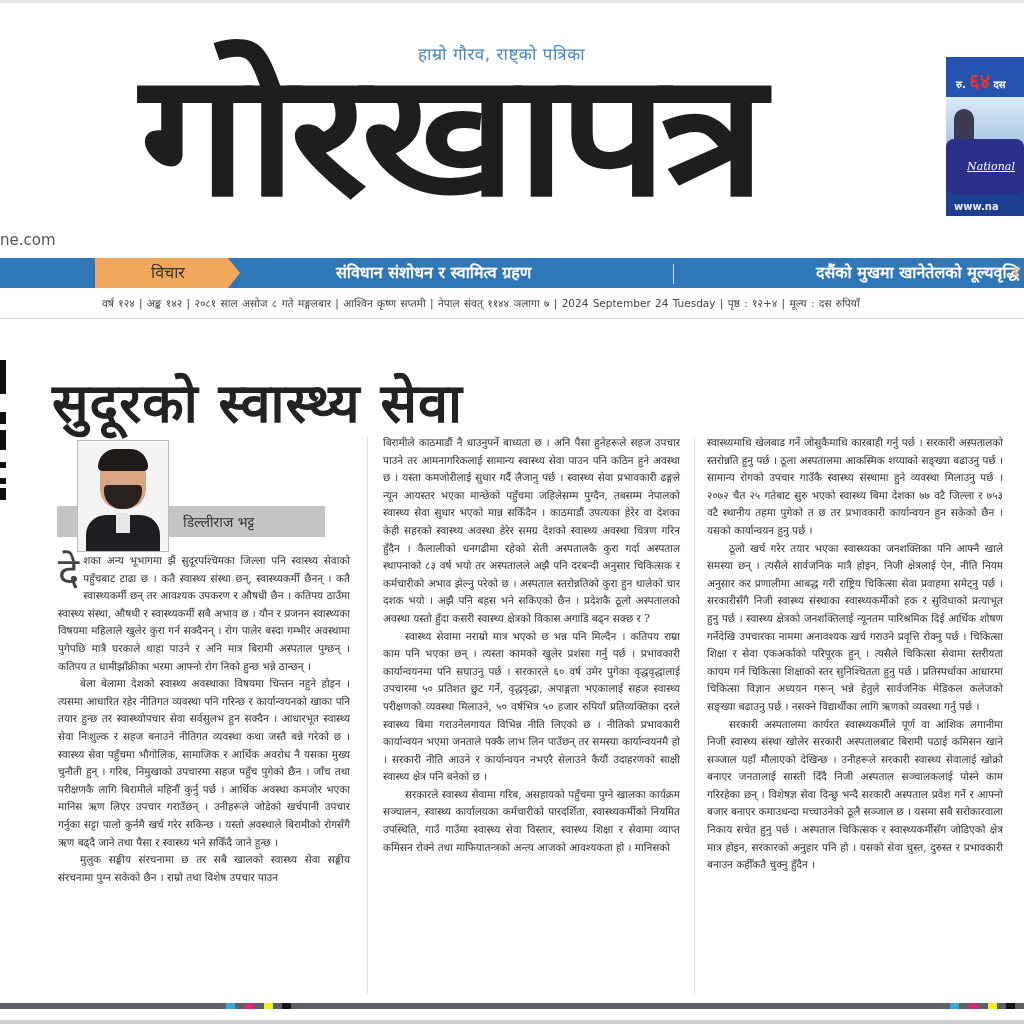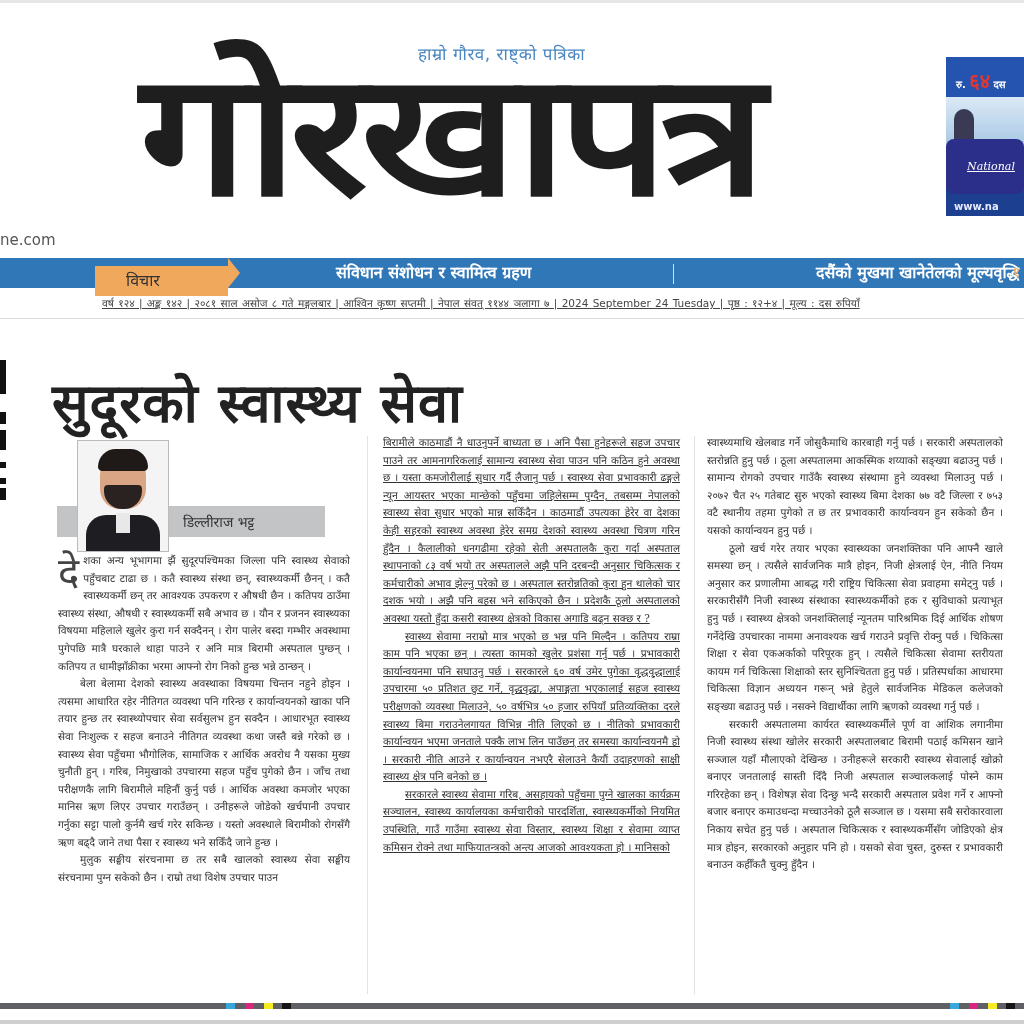--- a/index.html
+++ b/index.html
@@ -16,50 +16,50 @@
   .ad-top { position:absolute; left:0; top:0; width:78px; height:40px; background:#2454b0; color:#fff; font-size:10px; font-weight:bold; padding:10px 0 0 10px; box-sizing:border-box; white-space:nowrap; }
   .ad-top .big { color:#e8362f; font-size:20px; font-weight:bold; }
   .ad-photo { position:absolute; left:0; top:40px; width:78px; height:60px; background:linear-gradient(180deg,#dbe9f6,#9cc0e0); }
   .ad-figure { position:absolute; left:8px; top:52px; width:20px; height:34px; background:#3a3a55; border-radius:10px 10px 2px 2px; }
   .ad-logo { position:absolute; left:0; top:82px; width:78px; height:55px; background:#2b2f8a; border-radius:8px; color:#fff; font-family:"DejaVu Serif", serif; font-style:italic; font-size:11px; display:flex; align-items:center; padding-left:21px; box-sizing:border-box;text-decoration:underline; }
   .ad-url { position:absolute; left:0; top:141px; width:78px; height:18px; background:#1d3f8f; color:#e6eaff; font-size:10px; font-weight:bold; padding-left:8px; box-sizing:border-box; line-height:18px; }
 
   
   .navbar { position:absolute; left:0; top:258px; width:1024px; height:30px; background:#2f77b7; color:#fff; }
   .nav-left { position:absolute; left:0; top:0; height:30px; line-height:30px; font-size:16px; padding-left:0; white-space:nowrap;margin-top:24px; }
-  .nav-section { position:absolute; left:95px; top:8px; width:133px; height:30px; background:#f0a95c; color:#333; font-size:16px; line-height:30px; text-align:left; padding-left:31px; box-sizing:border-box; }
+  .nav-section { position:absolute; left:95px; top:0; width:133px; height:30px; background:#f0a95c; color:#333; font-size:16px; line-height:30px; text-align:left; padding-left:56px; box-sizing:border-box; }
   .nav-arrow { position:absolute; left:228px; top:0; width:0; height:0; border-top:15px solid transparent; border-bottom:15px solid transparent; border-left:12px solid #f0a95c; }
   .nav-head1 { position:absolute; left:336px; top:0; height:30px; line-height:30px; font-size:16px; font-weight:bold; white-space:nowrap; }
   .nav-divider { position:absolute; left:673px; top:6px; width:1px; height:20px; background:#cfe1f1; }
   .nav-head2 { position:absolute; left:768px; top:0; height:30px; line-height:30px; font-size:16px; font-weight:bold; white-space:nowrap;margin-left:48px; }
   .nav-page { position:absolute; left:1012px; top:0; height:30px; line-height:30px; font-size:16px; color:#f0a95c; }
 
   .dateline { position:absolute; left:0; top:288px; width:1024px; height:30px; border-bottom:1px solid #dcdcdc; }
-  .dateline-text { position:absolute; left:102px; top:8px; font-size:10.5px; color:#444; white-space:nowrap; word-spacing:1px;text-decoration:underline; }
+  .dateline-text { position:absolute; left:102px; top:8px; font-size:10.5px; color:#444; white-space:nowrap; word-spacing:1px; }
 
   
   .edge-marks { position:absolute; left:0; top:360px; width:8px; height:150px; }
   .edge-marks span { position:absolute; left:0; width:6px; background:#111; }
 
   
   .headline { position:absolute; left:52px; top:332px; font-family:"DejaVu Serif", serif; font-size:54px; line-height:70px; color:#222; white-space:nowrap; letter-spacing:1px; }
   .byline-bar { position:absolute; left:57px; top:506px; width:268px; height:31px; background:#c2c4c6; }
   .author-photo { position:absolute; left:77px; top:440px; width:90px; height:110px; background:#f4f4f4; border:1px solid #bbb; overflow:hidden; }
   .author-photo .head { position:absolute; left:22px; top:12px; width:46px; height:56px; background:#d9a585; border-radius:23px 23px 20px 20px; }
   .author-photo .hair { position:absolute; left:20px; top:8px; width:50px; height:22px; background:#1f1a18; border-radius:25px 25px 6px 6px; }
   .author-photo .beard { position:absolute; left:26px; top:44px; width:38px; height:24px; background:#2a2220; border-radius:4px 4px 18px 18px; }
   .author-photo .suit { position:absolute; left:8px; top:74px; width:74px; height:40px; background:#1d1d22; border-radius:20px 20px 0 0; }
   .author-photo .collar { position:absolute; left:38px; top:72px; width:14px; height:20px; background:#e8e8e8; }
   .author-name { position:absolute; left:183px; top:512px; font-size:14px; color:#333; white-space:nowrap; }
 
   .col { position:absolute; font-family:"DejaVu Serif", serif; font-size:10.4px; line-height:17.6px; color:#333; text-align:justify; }
   .col p { margin:0; text-indent:22px; }
   .col p.first { text-indent:0; }
   .col1 { left:58px; top:552px; width:292px; }
-  .col2 { left:383px; top:434px; width:297px;text-decoration:underline; }
+  .col2 { left:383px; top:434px; width:297px; }
   .col3 { left:707px; top:434px; width:296px; }
   .dropcap { float:left; font-size:40px; line-height:36px; margin:2px 4px 0 0; color:#444; }
 
   .colrule { position:absolute; top:436px; width:1px; height:558px; background:#e3e3e3; }
 
   
   .colorbar { position:absolute; left:0; top:1003px; width:1024px; height:6px; background:#5f5f66; }
   .swatch { position:absolute; top:1003px; width:9px; height:6px; }
   .bottomline { position:absolute; left:0; top:1020px; width:1024px; height:4px; background:#cfcfcf; }
 </style>

